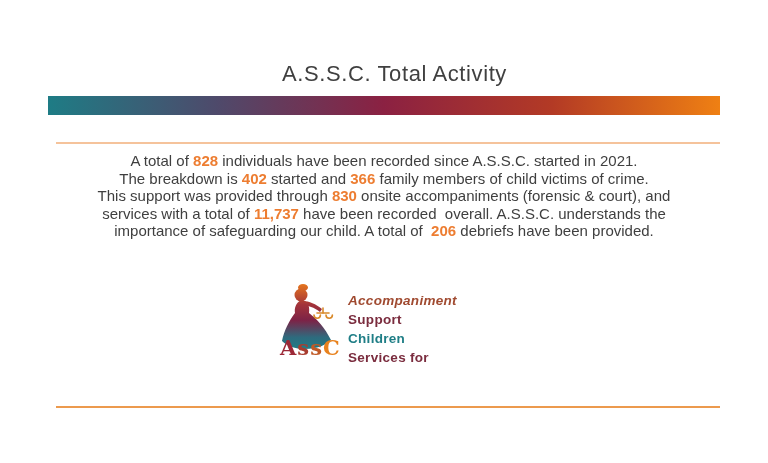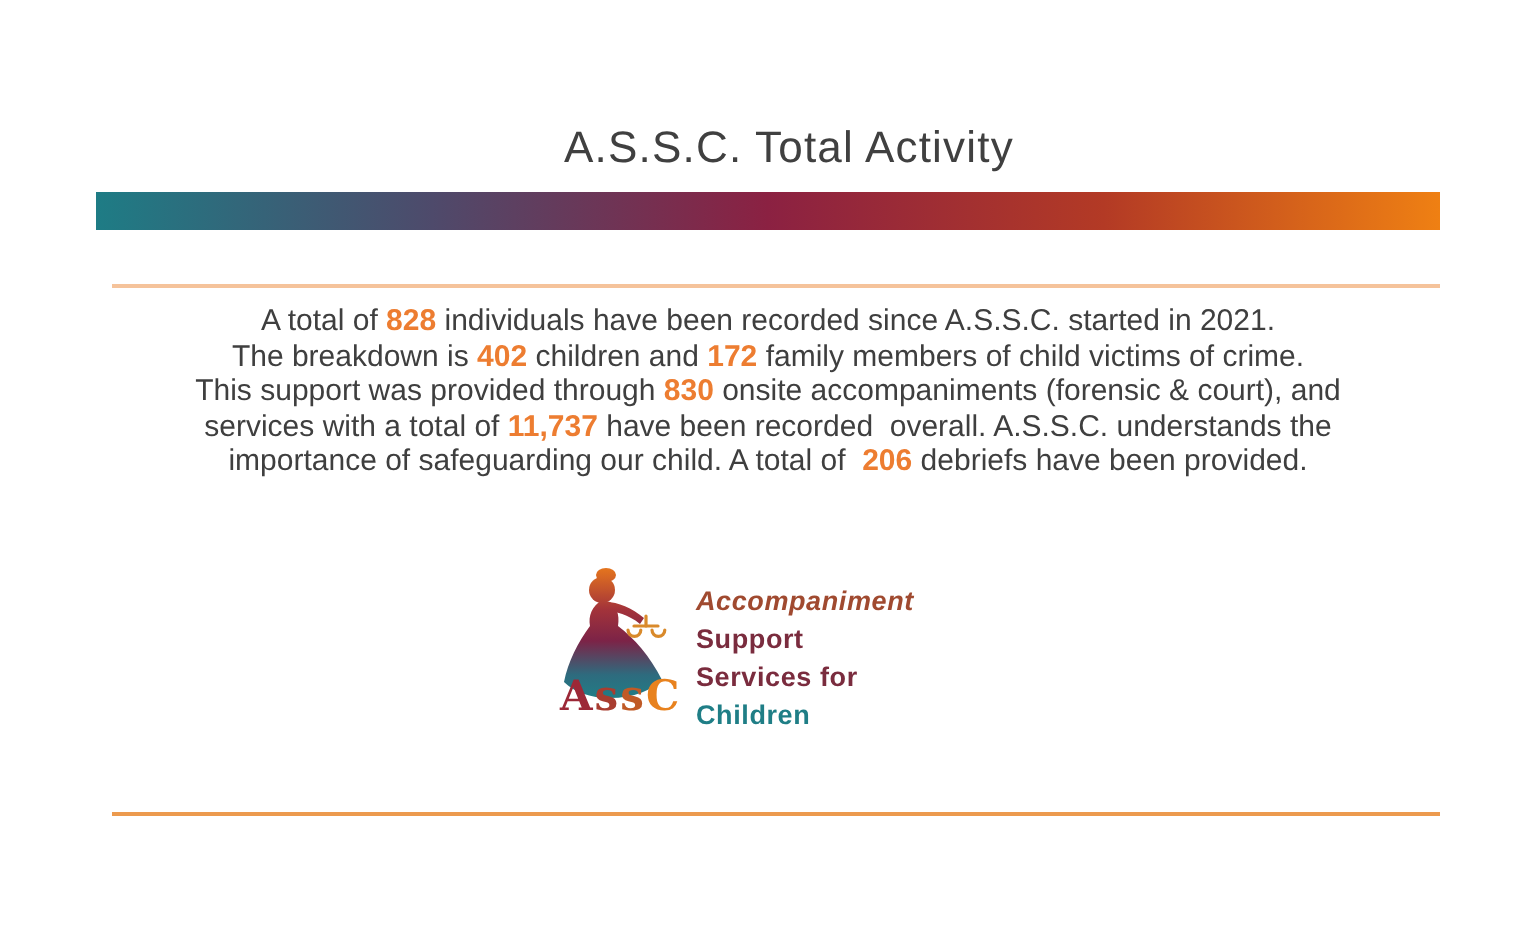--- a/index.html
+++ b/index.html
@@ -84,21 +84,21 @@
 <div class="slide">
 
   <div class="title" style="color: rgb(64, 64, 64); margin-left: 21px;">A.S.S.C. Total Activity</div>
 
   <div class="gradient-bar" style="background: linear-gradient(90deg, rgb(30, 124, 133), rgb(78, 74, 107), rgb(139, 33, 66), rgb(179, 58, 37), rgb(239, 128, 19));"></div>
 
   <div class="divider divider-top" style="background: rgb(245, 195, 155);"></div>
 
   <div class="paragraph" id="paragraph" style="color: rgb(63, 63, 63);">
       <div class="par-line"><span>A total of </span><span class="hl" style="color: rgb(237, 125, 49);">828</span><span> individuals have been recorded since A.S.S.C. started in 2021.</span></div>
-      <div class="par-line"><span>The breakdown is </span><span class="hl" style="color: rgb(237, 125, 49);">402</span><span> children and </span><span class="hl" style="color: rgb(237, 125, 49);">172</span><span> family members of child victims of crime.</span></div>
+      <div class="par-line"><span>The breakdown is </span><span class="hl" style="color: rgb(237, 125, 49);">402</span><span> started and </span><span class="hl" style="color: rgb(237, 125, 49);">366</span><span> family members of child victims of crime.</span></div>
       <div class="par-line"><span>This support was provided through </span><span class="hl" style="color: rgb(237, 125, 49);">830</span><span> onsite accompaniments (forensic &amp; court), and</span></div>
       <div class="par-line"><span>services with a total of </span><span class="hl" style="color: rgb(237, 125, 49);">11,737</span><span> have been recorded  overall. A.S.S.C. understands the</span></div>
       <div class="par-line"><span>importance of safeguarding our child. A total of  </span><span class="hl" style="color: rgb(237, 125, 49);">206</span><span> debriefs have been provided.</span></div>
     </div>
 
   <div class="logo">
     <div class="logo-figure">
       <svg width="58" height="68" viewBox="0 0 58 68">
         <defs>
           <linearGradient id="fg" x1="0" y1="0" x2="0" y2="68" gradientUnits="userSpaceOnUse">
@@ -124,20 +124,20 @@
           <line x1="38" y1="30" x2="50" y2="30"></line>
           <path d="M35 32 a3.2 3.2 0 0 0 6.4 0"></path>
           <path d="M47 32 a3.2 3.2 0 0 0 6.4 0"></path>
         </g>
       </svg>
       <div class="wordmark" id="wordmark"><span style="color: rgb(156, 40, 55);">A</span><span style="color: rgb(168, 61, 48);">s</span><span style="color: rgb(192, 90, 38);">s</span><span style="color: rgb(232, 130, 30);">C</span></div>
     </div>
     <div class="logo-text" id="logo-text">
         <div style="color: rgb(160, 74, 48); font-style: italic;">Accompaniment</div>
         <div style="color: rgb(122, 44, 62);">Support</div>
+        <div style="color: rgb(31, 126, 134);">Children</div>
         <div style="color: rgb(122, 44, 62);">Services for</div>
-        <div style="color: rgb(31, 126, 134);">Children</div>
       </div>
   </div>
 
   <div class="divider divider-bottom" style="background: rgb(236, 154, 78);"></div>
 
 </div>
 
 </body></html>

